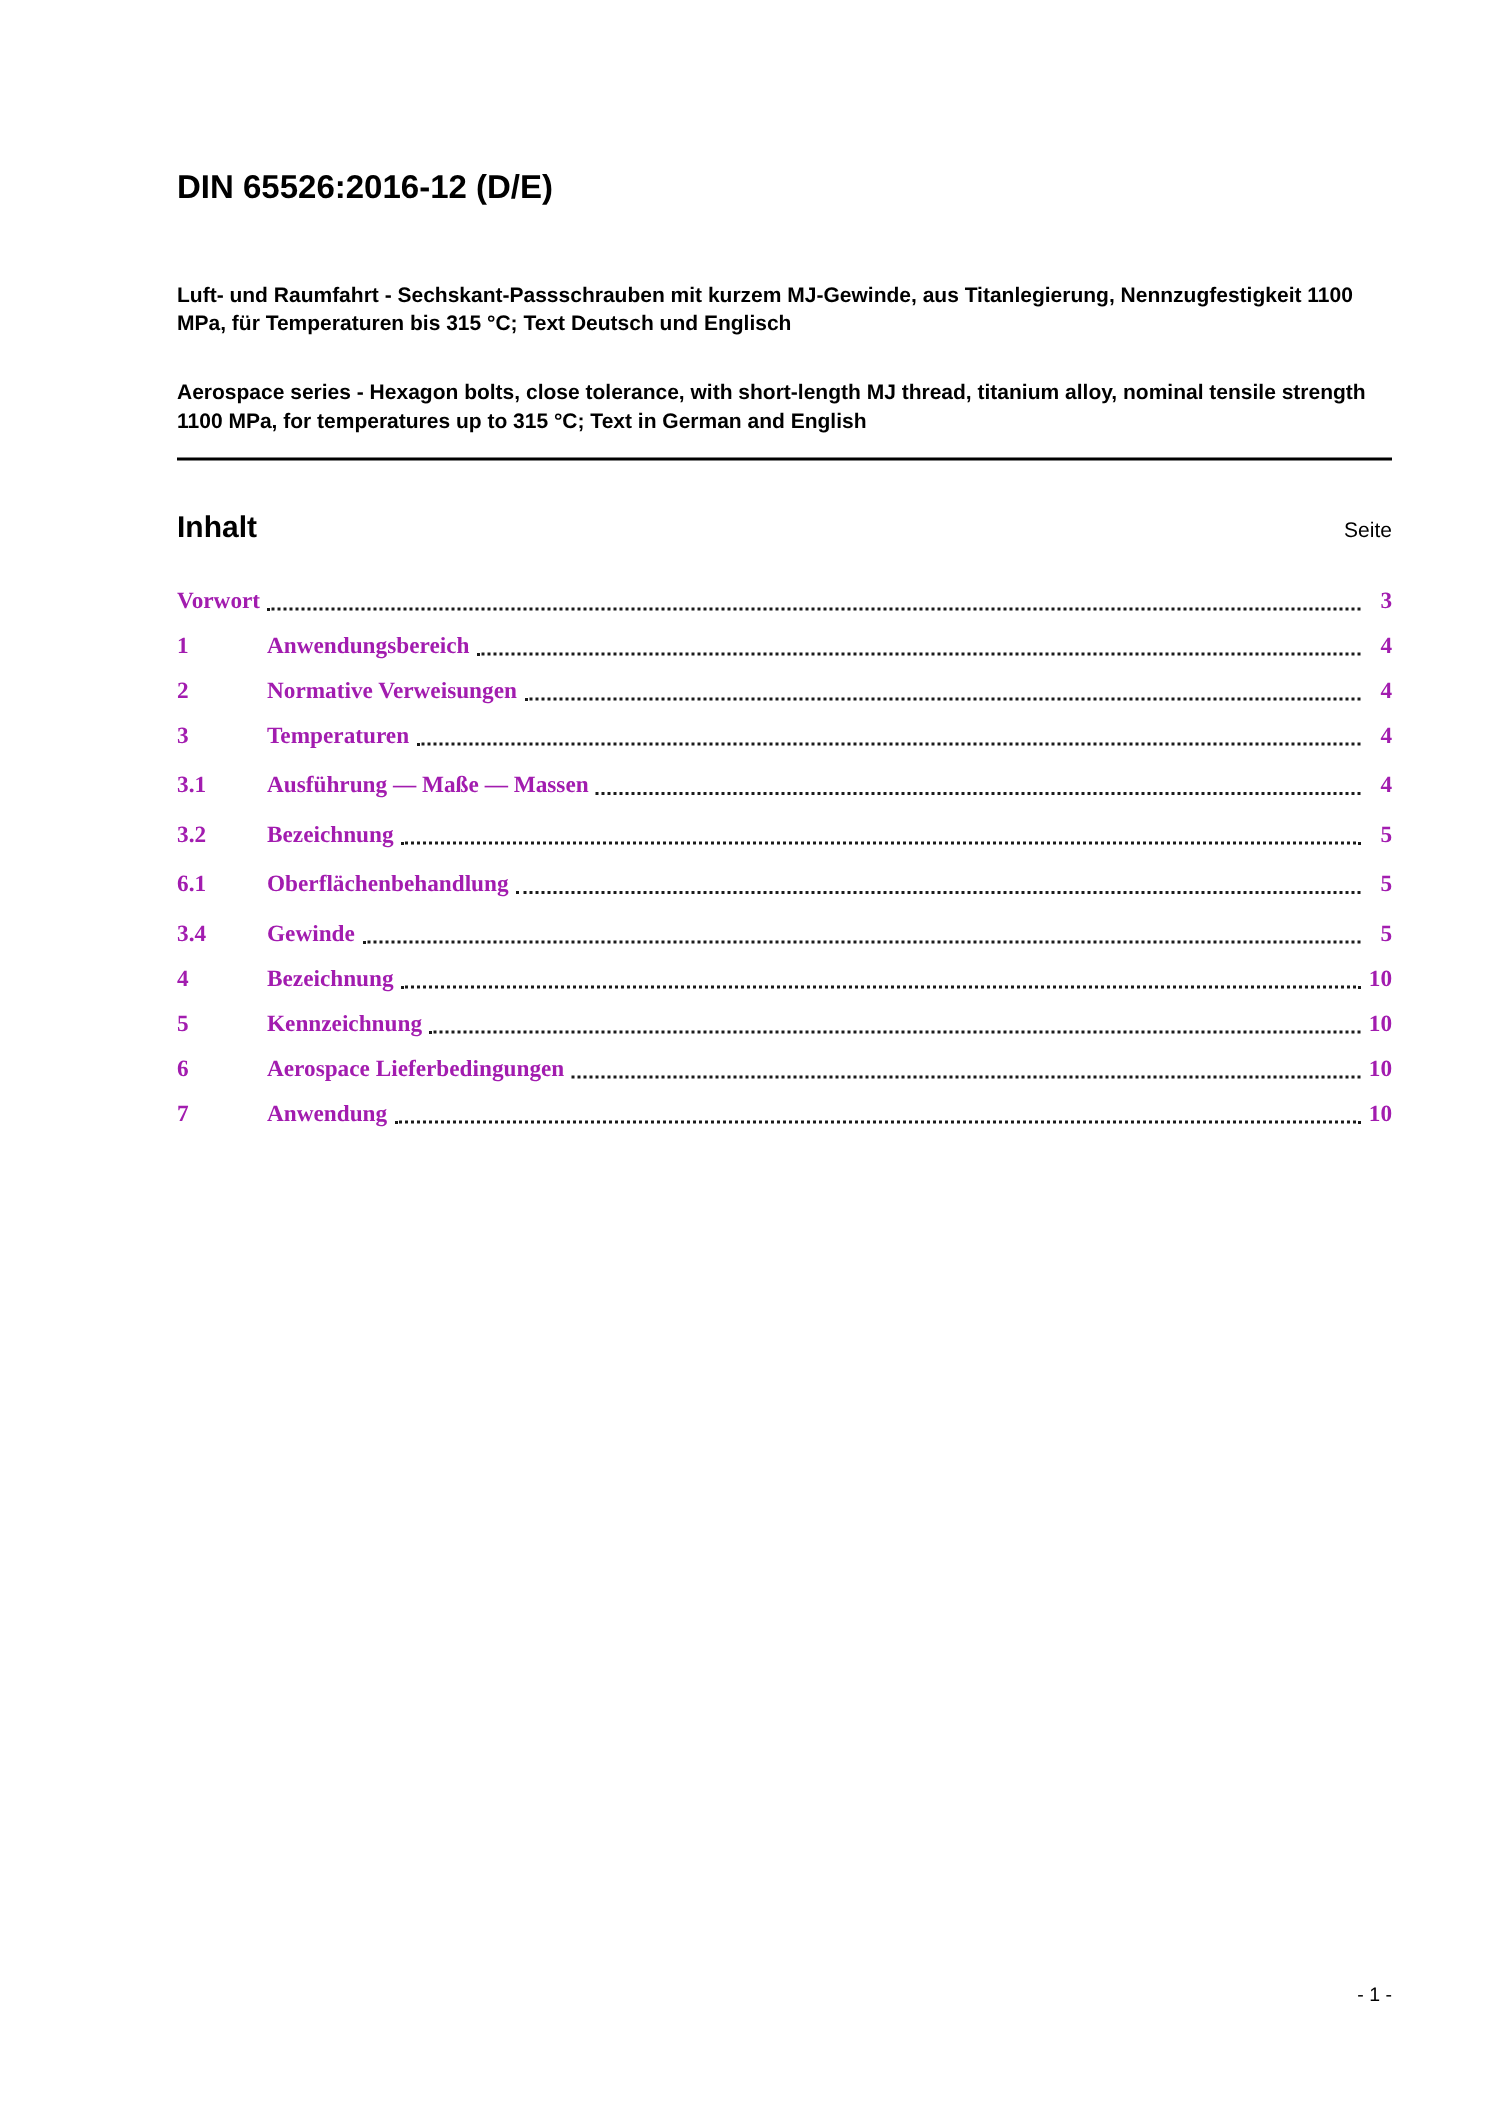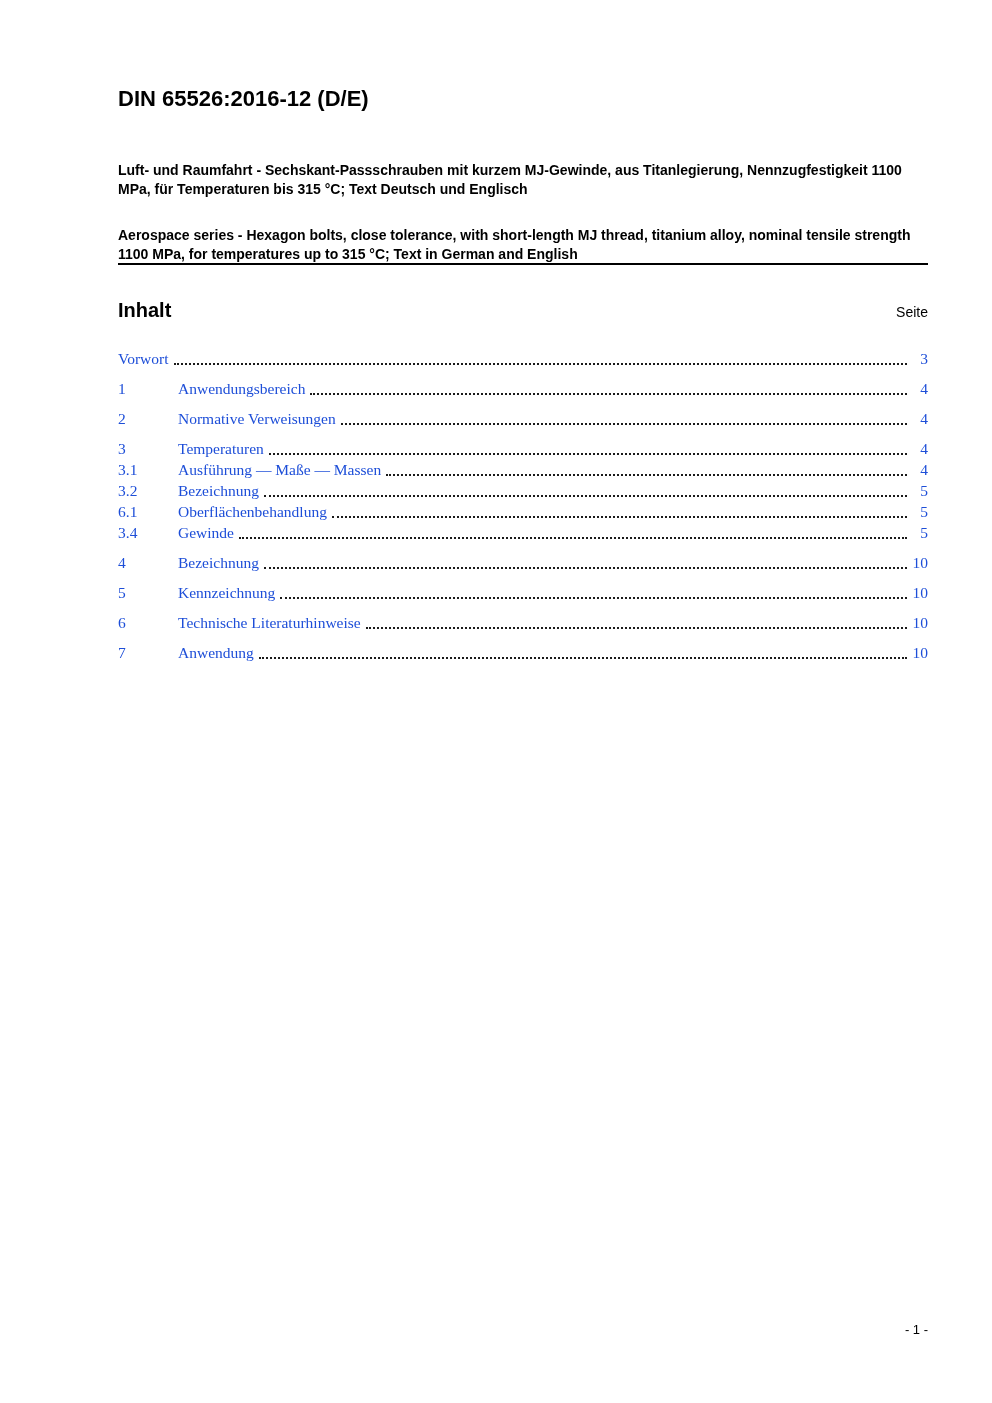--- a/index.html
+++ b/index.html
@@ -6,36 +6,36 @@
   body {
     width: 992px;
     height: 1403px;
     background: #ffffff;
     color: #000000;
     font-family: "Liberation Sans", sans-serif;
     position: relative;
     overflow: hidden;
   }
   .page {
-    padding: 86px 64px 0 118px;
+    padding: 112px 64px 0 118px;
   }
   .doc-number {
     font-size: 22px;
     font-weight: bold;
     line-height: 1.15;
     margin: 0 0 50px 0;
   }
   .title-para {
     font-size: 14px;
     font-weight: bold;
     line-height: 1.32;
     margin: 0 0 28px 0;
   }
   .title-para.en {
-    margin-bottom: 0;
+    margin-bottom: 16px;
   }
   .rule {
     border: none;
     border-top: 2px solid #000;
     margin: 0 0 34px 0;
   }
   .toc-header {
     display: flex;
     justify-content: space-between;
     align-items: baseline;
@@ -44,31 +44,31 @@
   .toc-heading {
     font-size: 20px;
     font-weight: bold;
   }
   .seite-label {
     font-size: 14px;
     font-weight: normal;
   }
   .toc {
     font-family: "Liberation Serif", serif;
-    font-weight: normal;
+    font-weight: bold;
     font-size: 15.5px;
-    color: #1d4ed8;
+    color: #a21caf;
   }
   .toc-row {
     display: flex;
     align-items: baseline;
     line-height: 21px;
   }
   .gap-lg { margin-top: 9px; }
-  .gap-sm { margin-top: 0; justify-content: center; }
+  .gap-sm { margin-top: 12px; justify-content: center; }
   .toc-num {
     flex: none;
     width: 60px;
   }
   .toc-title {
     flex: none;
     white-space: nowrap;
   }
   .toc-leader {
     flex: 1 1 auto;
@@ -175,21 +175,21 @@
 
     <div class="toc-row gap-lg">
       <span class="toc-num">5</span>
       <span class="toc-title">Kennzeichnung</span>
       <span class="toc-leader"></span>
       <span class="toc-page">10</span>
     </div>
 
     <div class="toc-row gap-lg">
       <span class="toc-num">6</span>
-      <span class="toc-title">Technische Literaturhinweise</span>
+      <span class="toc-title">Aerospace Lieferbedingungen</span>
       <span class="toc-leader"></span>
       <span class="toc-page">10</span>
     </div>
 
     <div class="toc-row gap-lg">
       <span class="toc-num">7</span>
       <span class="toc-title">Anwendung</span>
       <span class="toc-leader"></span>
       <span class="toc-page">10</span>
     </div>

